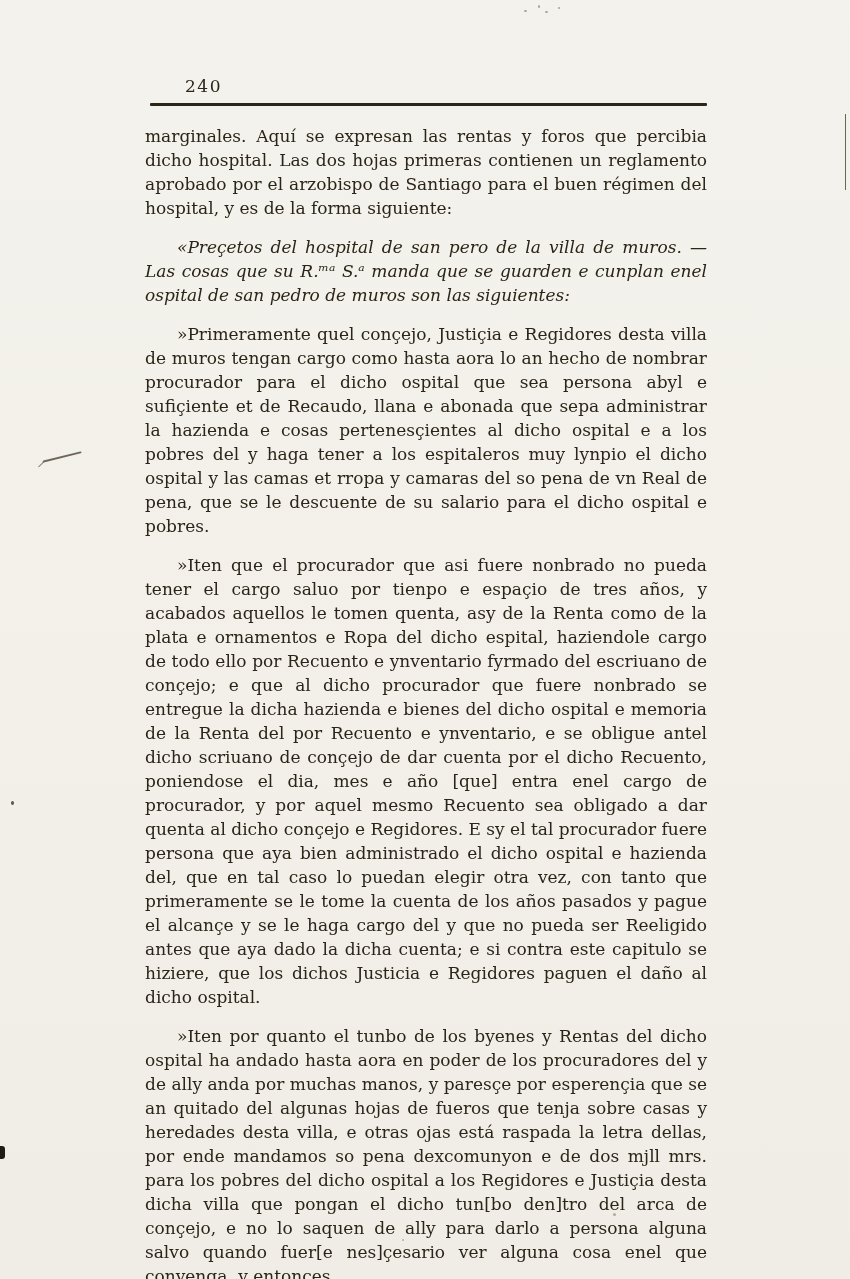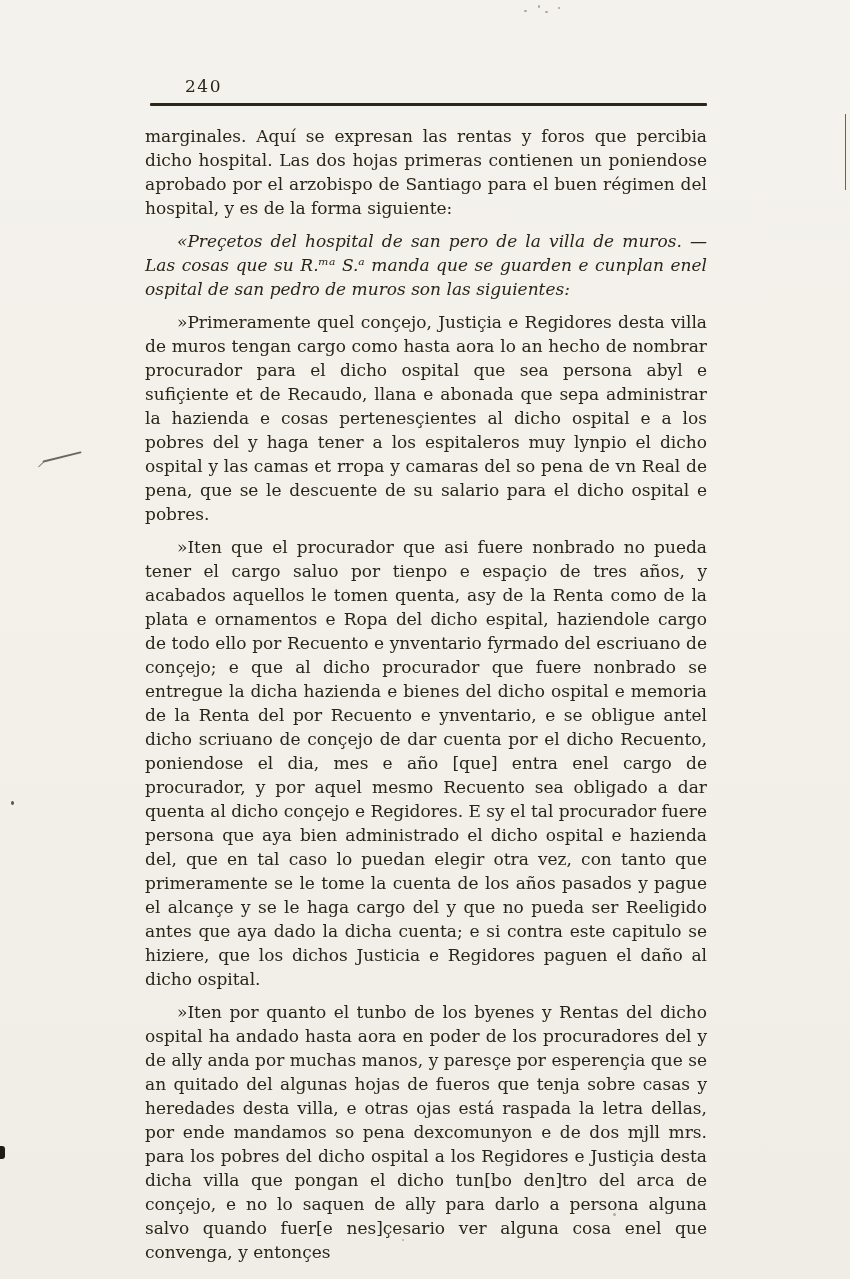--- a/index.html
+++ b/index.html
@@ -63,21 +63,21 @@
       font-size: 17px;
       line-height: 24px;
       text-align: justify;
     }
     .body-text p {
       margin: 0;
       text-indent: 32px;
     }
     .body-text p.no-indent { text-indent: 0; }
     .body-text p.italic { font-style: italic; }
-    .body-text p.space-before { margin-top: 9px; }
+    .body-text p.space-before { margin-top: 15px; }
     
     .artifact { position: absolute; pointer-events: none; }
     .right-edge-line {
       right: 4px;
       top: 114px;
       width: 1px;
       height: 76px;
       background: #6b6356;
     }
     .pen-mark {
@@ -152,21 +152,21 @@
 <body>
 
 <div class="page">
 
   <div class="header">
     <span class="page-num">240</span>
   </div>
   <div class="header-rule"></div>
 
   <div class="body-text">
-    <p class="no-indent">marginales. Aquí se expresan las rentas y foros que percibia dicho hospital. Las dos hojas primeras contienen un poniendose aprobado por el arzobispo de Santiago para el buen régimen del hospital, y es de la forma siguiente:</p>
+    <p class="no-indent">marginales. Aquí se expresan las rentas y foros que percibia dicho hospital. Las dos hojas primeras contienen un reglamento aprobado por el arzobispo de Santiago para el buen régimen del hospital, y es de la forma siguiente:</p>
     <p class="italic space-before">«Preçetos del hospital de san pero de la villa de muros. — Las cosas que su R.ᵐᵃ S.ᵃ manda que se guarden e cunplan enel ospital de san pedro de muros son las siguientes:</p>
     <p class="space-before">»Primeramente quel conçejo, Justiçia e Regidores desta villa de muros tengan cargo como hasta aora lo an hecho de nombrar procurador para el dicho ospital que sea persona abyl e sufiçiente et de Recaudo, llana e abonada que sepa administrar la hazienda e cosas pertenesçientes al dicho ospital e a los pobres del y haga tener a los espitaleros muy lynpio el dicho ospital y las camas et rropa y camaras del so pena de vn Real de pena, que se le descuente de su salario para el dicho ospital e pobres.</p>
     <p class="space-before">»Iten que el procurador que asi fuere nonbrado no pueda tener el cargo saluo por tienpo e espaçio de tres años, y acabados aquellos le tomen quenta, asy de la Renta como de la plata e ornamentos e Ropa del dicho espital, haziendole cargo de todo ello por Recuento e ynventario fyrmado del escriuano de conçejo; e que al dicho procurador que fuere nonbrado se entregue la dicha hazienda e bienes del dicho ospital e memoria de la Renta del por Recuento e ynventario, e se obligue antel dicho scriuano de conçejo de dar cuenta por el dicho Recuento, poniendose el dia, mes e año [que] entra enel cargo de procurador, y por aquel mesmo Recuento sea obligado a dar quenta al dicho conçejo e Regidores. E sy el tal procurador fuere persona que aya bien administrado el dicho ospital e hazienda del, que en tal caso lo puedan elegir otra vez, con tanto que primeramente se le tome la cuenta de los años pasados y pague el alcançe y se le haga cargo del y que no pueda ser Reeligido antes que aya dado la dicha cuenta; e si contra este capitulo se hiziere, que los dichos Justicia e Regidores paguen el daño al dicho ospital.</p>
     <p class="space-before">»Iten por quanto el tunbo de los byenes y Rentas del dicho ospital ha andado hasta aora en poder de los procuradores del y de ally anda por muchas manos, y paresçe por esperençia que se an quitado del algunas hojas de fueros que tenja sobre casas y heredades desta villa, e otras ojas está raspada la letra dellas, por ende mandamos so pena dexcomunyon e de dos mjll mrs. para los pobres del dicho ospital a los Regidores e Justiçia desta dicha villa que pongan el dicho tun[bo den]tro del arca de conçejo, e no lo saquen de ally para darlo a persona alguna salvo quando fuer[e nes]çesario ver alguna cosa enel que convenga, y entonçes</p>
   </div>
 
   <div class="artifact right-edge-line"></div>
   <div class="artifact pen-mark"></div>
   <div class="artifact left-dot"></div>
   <div class="artifact bottom-left-nick"></div>

